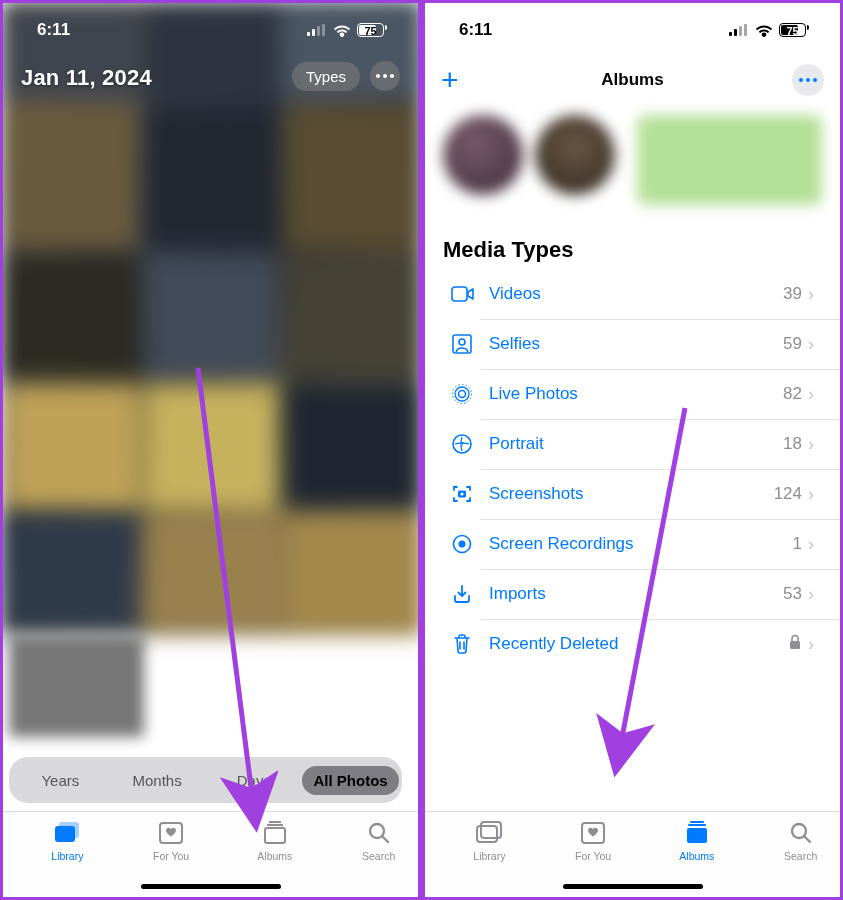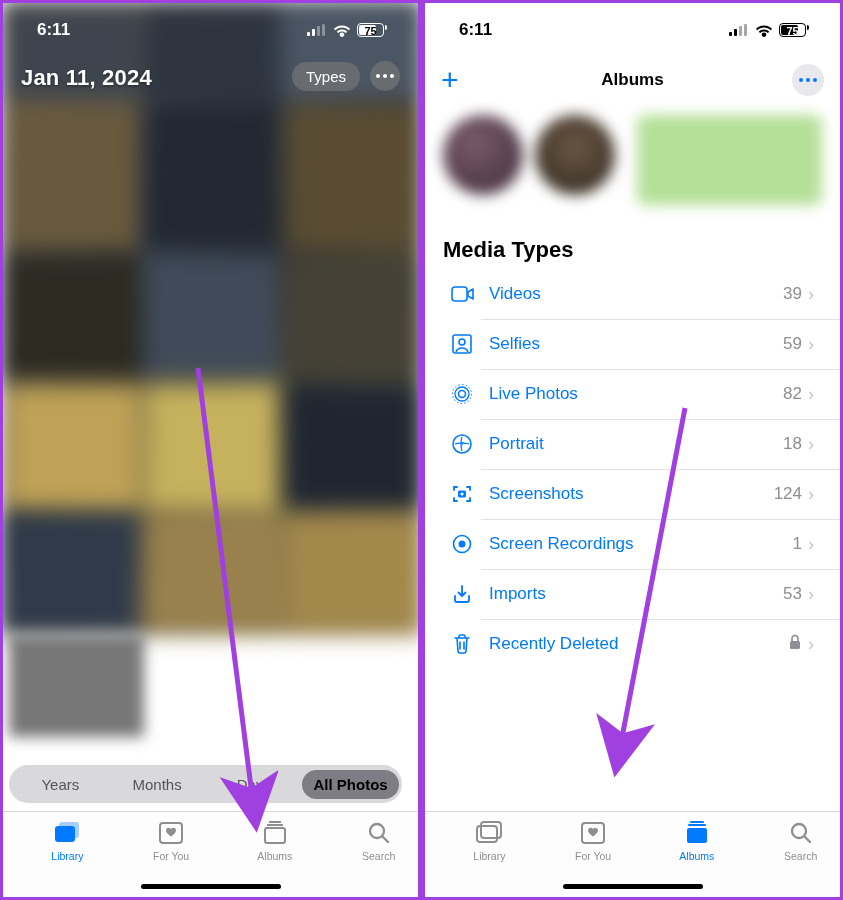--- a/index.html
+++ b/index.html
@@ -92,21 +92,21 @@
     top: 632px;
     width: 135px; height: 102px;
     background: #777;
     filter: blur(7px);
     border-radius: 2px;
   }
   .segmented {
     position: absolute;
     left: 6px; right: 16px;
     bottom: 94px;
-    height: 38px;
+    height: 46px;
     background: rgba(202,202,206,.72);
     border-radius: 19px;
     display: flex;
     align-items: center;
     padding: 3px;
   }
   .seg-item {
     flex: 1;
     text-align: center;
     font-size: 15px;

